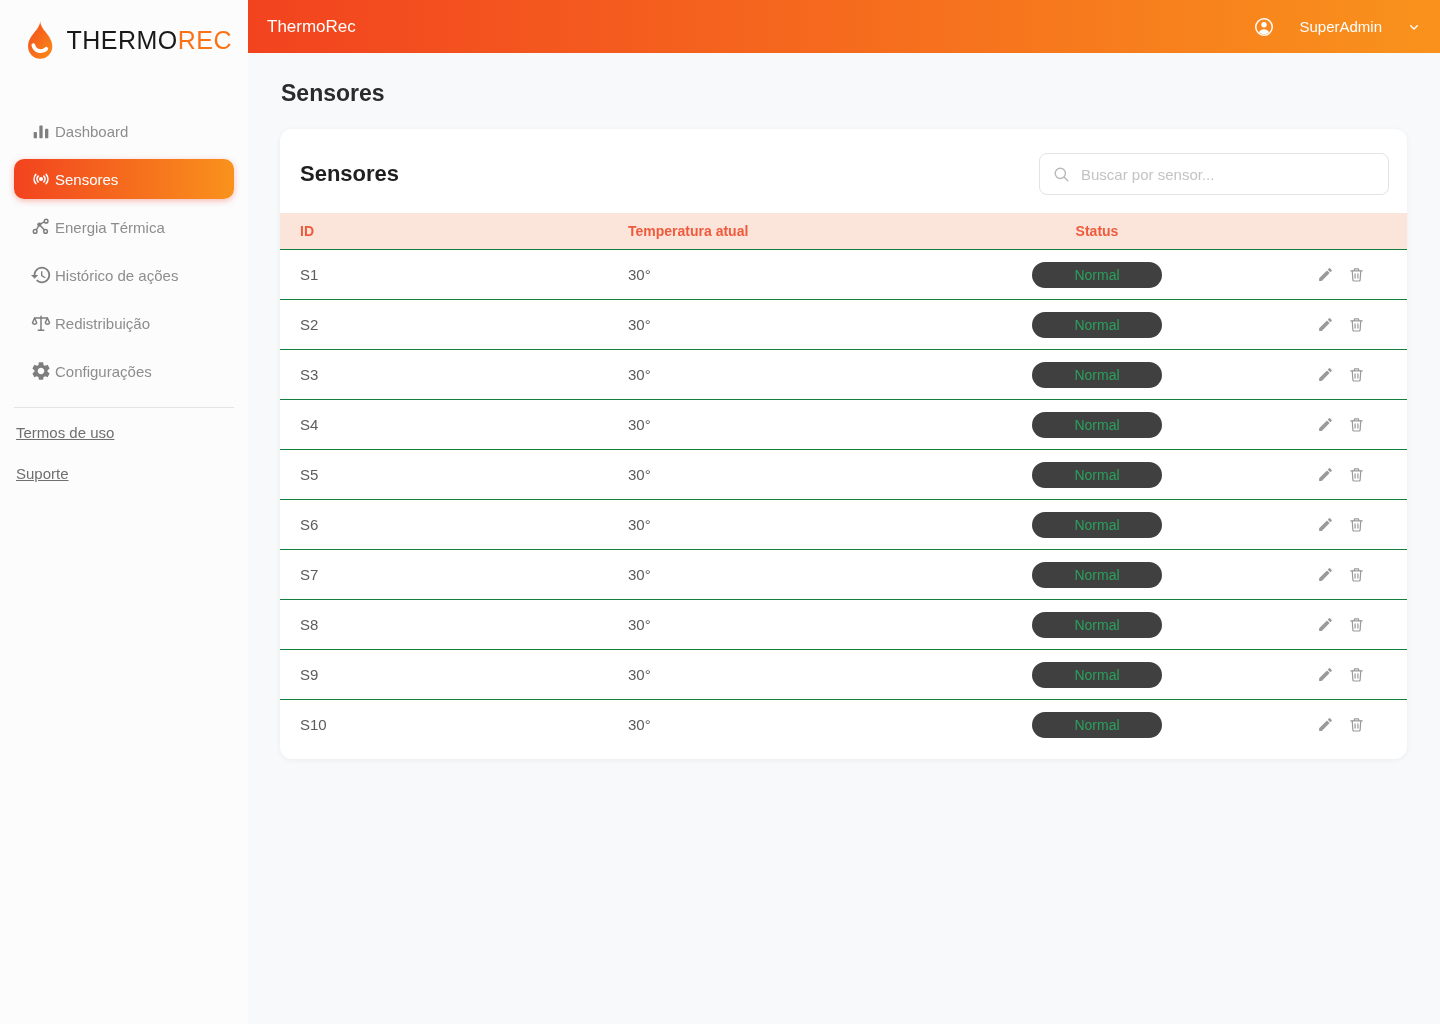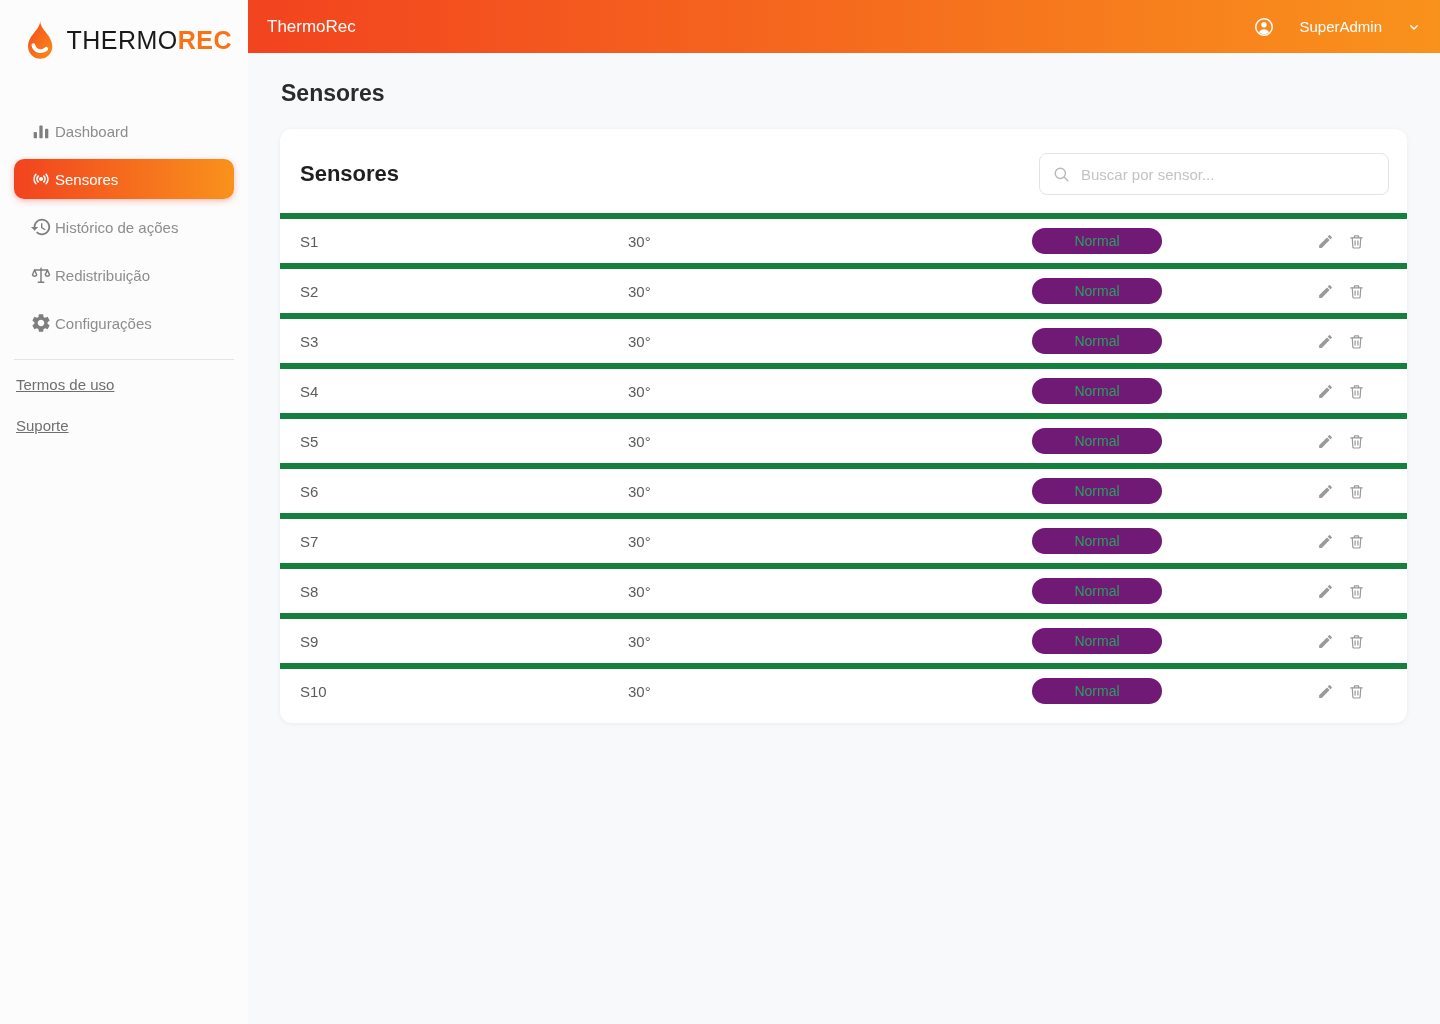--- a/index.html
+++ b/index.html
@@ -4,21 +4,21 @@
 <style>
   * { margin:0; padding:0; box-sizing:border-box; }
   html,body { width:1440px; height:1024px; overflow:hidden;
     font-family:"Liberation Sans", sans-serif; background:#f8f9fa; }
 
   
   .sidebar { position:fixed; left:0; top:0; width:248px; height:100%;
     background:#fcfcfd; z-index:5; }
   .logo { display:flex; align-items:center; gap:8px; padding:18px 16px 14px 22px; }
   .logo-text { font-size:25px; letter-spacing:.5px; color:#191919; font-weight:500; }
-  .logo-text .accent { color:#f97316; font-weight:700; }
+  .logo-text .accent { color:#f97316; font-weight:400; }
   .menu { margin-top:30px; }
   .menu-item { height:48px; display:flex; align-items:center; gap:3px;
     padding:0 16px; margin:0 14px; border-radius:10px; color:#8d8d8d;
     font-size:15px; cursor:pointer; }
   .menu-item svg { width:22px; height:22px; flex:0 0 22px; color:#7e7e7e; }
   .menu-item.active { height:40px; margin:4px 14px;
     background:linear-gradient(90deg,#f2431f 0%,#f9921c 100%);
     color:#ffffff; box-shadow:0 2px 6px rgba(242,67,31,.35); }
   .menu-item.active svg { color:#ffffff; }
   .side-divider { border:none; border-top:1px solid #e4e4e4; margin:12px 14px 0 14px; }
@@ -50,24 +50,24 @@
   .search-box input { border:none; outline:none; flex:1; font-size:15px;
     font-family:"Liberation Sans", sans-serif; color:#6d28d9; background:transparent; }
   .search-box input::placeholder { color:#c3c3c3; }
 
   .thead-row, .trow { display:grid; grid-template-columns:328px 329px 1fr 150px;
     align-items:center; }
   .thead-row { height:36px; background:#fbe4da; color:#f05a3c;
     font-size:14px; font-weight:700; }
   .th, .td { padding-left:20px; }
   .th-status, .td-status { text-align:center; padding-left:0; }
-  .trow { height:50px; border-top:6px solid #15803d; font-size:15px; color:#5c5c5c; }
+  .trow { height:50px; border-top:1px solid #15803d; font-size:15px; color:#5c5c5c; }
   .trow:first-of-type { border-top:none; }
   .badge { display:inline-block; width:130px; padding:5px 0; border-radius:999px;
-    background:#701a75; color:#2aa05c; font-size:14px; text-align:center; }
+    background:#404040; color:#2aa05c; font-size:14px; text-align:center; }
   .td-actions { display:flex; justify-content:flex-end; gap:14px;
     padding-right:42px; padding-left:0; }
   .action-btn { width:17px; height:17px; color:#9a9a9a; cursor:pointer; }
   .action-btn svg { width:17px; height:17px; display:block; }
 
   .hidden-defs { position:absolute; width:0; height:0; overflow:hidden; }
 </style>
 </head>
 <body>
 
@@ -158,20 +158,26 @@
       <svg>
           <use href="#i-dashboard"></use>
         </svg>
       <span>Dashboard</span>
     </div>
     <div class="menu-item active">
       <svg>
           <use href="#i-sensor"></use>
         </svg>
       <span>Sensores</span>
+    </div>
+    <div class="menu-item">
+      <svg>
+          <use href="#i-hub"></use>
+        </svg>
+      <span>Energia Térmica</span>
     </div>
     <div class="menu-item">
       <svg>
           <use href="#i-history"></use>
         </svg>
       <span>Histórico de ações</span>
     </div>
     <div class="menu-item">
       <svg>
           <use href="#i-scale"></use>
@@ -210,20 +216,26 @@
     <div class="card-header">
       <h2 class="card-title">Sensores</h2>
       <div class="search-box">
         <svg>
             <use href="#i-search"></use>
           </svg>
         <input type="text" placeholder="Buscar por sensor..." style="">
       </div>
     </div>
 
+    <div class="thead-row">
+      <div class="th">ID</div>
+      <div class="th">Temperatura atual</div>
+      <div class="th th-status">Status</div>
+      <div class="th"></div>
+    </div>
 
     <div class="trow">
       <div class="td">S1</div>
       <div class="td">30°</div>
       <div class="td td-status"><span class="badge">Normal</span></div>
       <div class="td td-actions">
         <span class="action-btn">
             <svg>
               <use href="#i-edit"></use>
             </svg>

